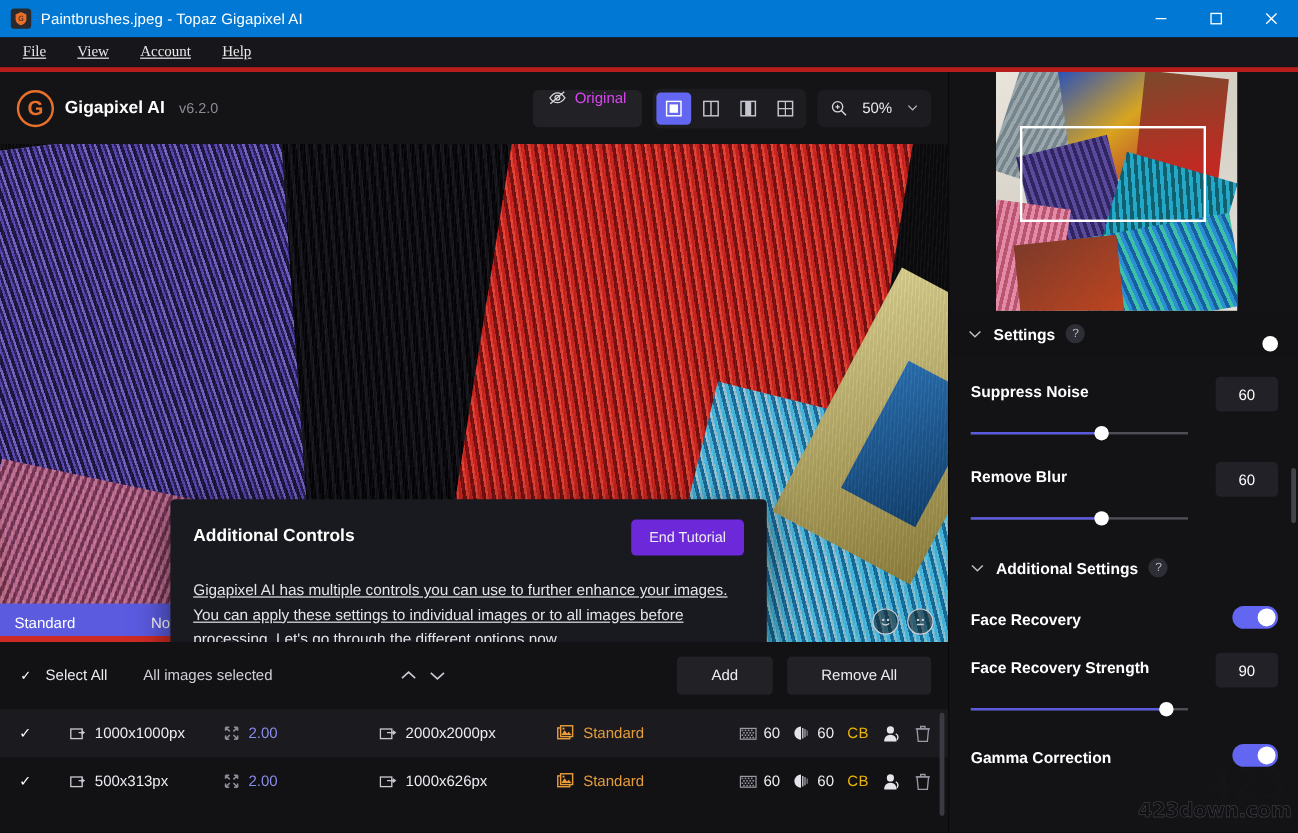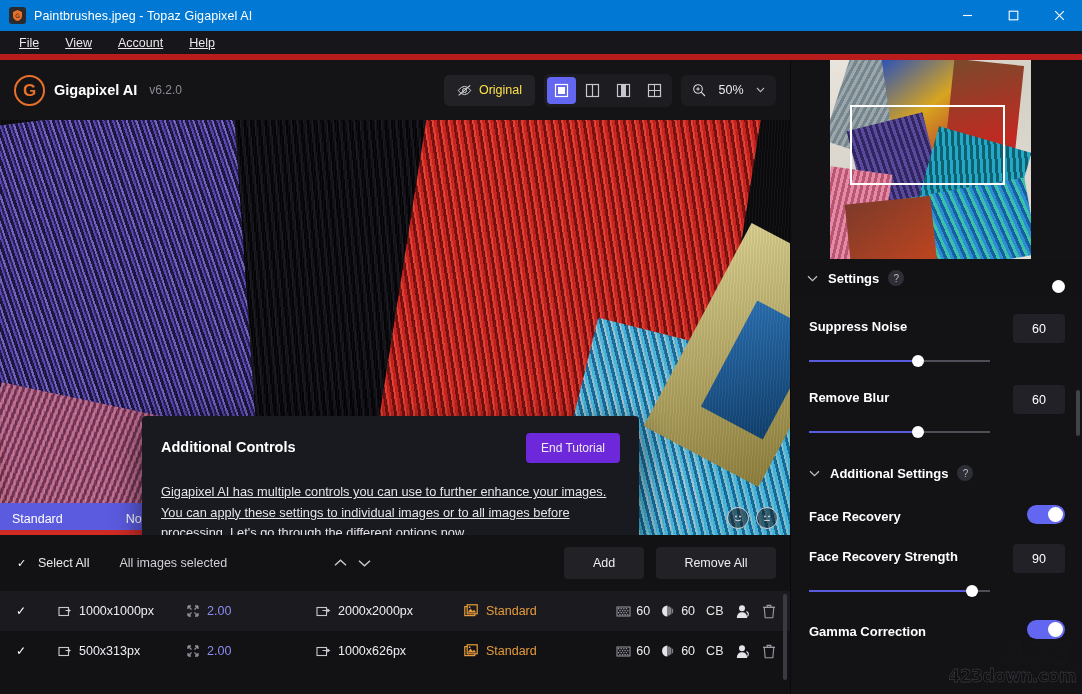--- a/index.html
+++ b/index.html
@@ -25,21 +25,21 @@
   .wincontrols { margin-left: auto; display: flex; height: 31px; }
   .wb {
     width: 46px; height: 31px; display: flex; align-items: center; justify-content: center;
     color: #fff; font-size: 12px;
   }
   .wb svg { display: block; }
 
   
   .menubar {
     height: 29px; background: #17171b; display: flex; align-items: center;
-    padding-left: 6px; border-bottom: 6px solid #b91c1c;
+    padding-left: 6px; border-bottom: 4px solid #b91c1c; font-family: Liberation Serif, serif;
   }
   .menu-item {
     color: #e8e8ea; font-size: 12.5px; padding: 5px 13px; border-radius: 3px;
   }
   .menu-item u { text-decoration: underline; }
 
   
   .body { display: flex; height: 634px; }
   .left { width: 790px; height: 634px; position: relative; background: #121215; }
   .right {
@@ -57,22 +57,22 @@
     width: 31px; height: 31px; border-radius: 50%;
     border: 2px solid #e8702a; display: flex; align-items: center; justify-content: center;
     position: relative;
   }
   .brand-mark span { color: #e8702a; font-size: 17px; font-weight: bold; line-height: 1; }
   .brand-name { color: #fff; font-size: 14.5px; font-weight: bold; }
   .brand-ver { color: #8b8b95; font-size: 12px; margin-left: 3px; }
 
   .hdr-tools { margin-left: auto; display: flex; align-items: center; gap: 9px; }
   .btn-original {
-    height: 31px; background: #212126; border-radius: 5px; display: flex; align-items: center;
-    gap: 7px; padding: 0 13px; color: #fde047; font-size: 12.5px;
+    height: 31px; background: #212126; border-radius: 5px; display: flex; 
+    gap: 7px; padding: 0 13px; color: #d946ef; font-size: 12.5px;
   }
   .viewmodes {
     height: 33px; background: #1c1c21; border-radius: 6px; display: flex; align-items: center;
     padding: 3px; gap: 2px;
   }
   .vm {
     width: 29px; height: 27px; border-radius: 4px; display: flex; align-items: center;
     justify-content: center;
   }
   .vm.active { background: #6366f1; }
@@ -204,21 +204,21 @@
   .frow.alt { background: #1b1b1f; }
   .frow .c-chk { width: 44px; display: flex; align-items: center; }
   .fchk { width: 14px; height: 14px; display: flex; align-items: center; justify-content: center;
     color: #fff; font-size: 12px; }
   .frow .c-src { width: 128px; display: flex; align-items: center; gap: 7px; }
   .frow .c-scale { width: 130px; display: flex; align-items: center; gap: 7px; color: #8b8cf0; }
   .frow .c-out { width: 148px; display: flex; align-items: center; gap: 7px; }
   .frow .c-mode { width: 150px; display: flex; align-items: center; gap: 7px; color: #e79c3c; }
   .frow .c-metrics { margin-left: auto; display: flex; align-items: center; gap: 11px; }
   .metric { display: flex; align-items: center; gap: 5px; }
-  .cbtxt { font-size: 12.5px; color: #e5e5e5; letter-spacing: .3px; }
+  .cbtxt { font-size: 12.5px; color: #eab308; letter-spacing: .3px; }
   .rowscroll {
     position: absolute; right: 3px; top: 534px; width: 4px; height: 86px; border-radius: 2px;
     background: #3a3a42;
   }
 
   
   .navthumb {
     position: absolute; left: 39px; top: 0; width: 201px; height: 199px; overflow: hidden;
     background: #d8d4cc;
   }

